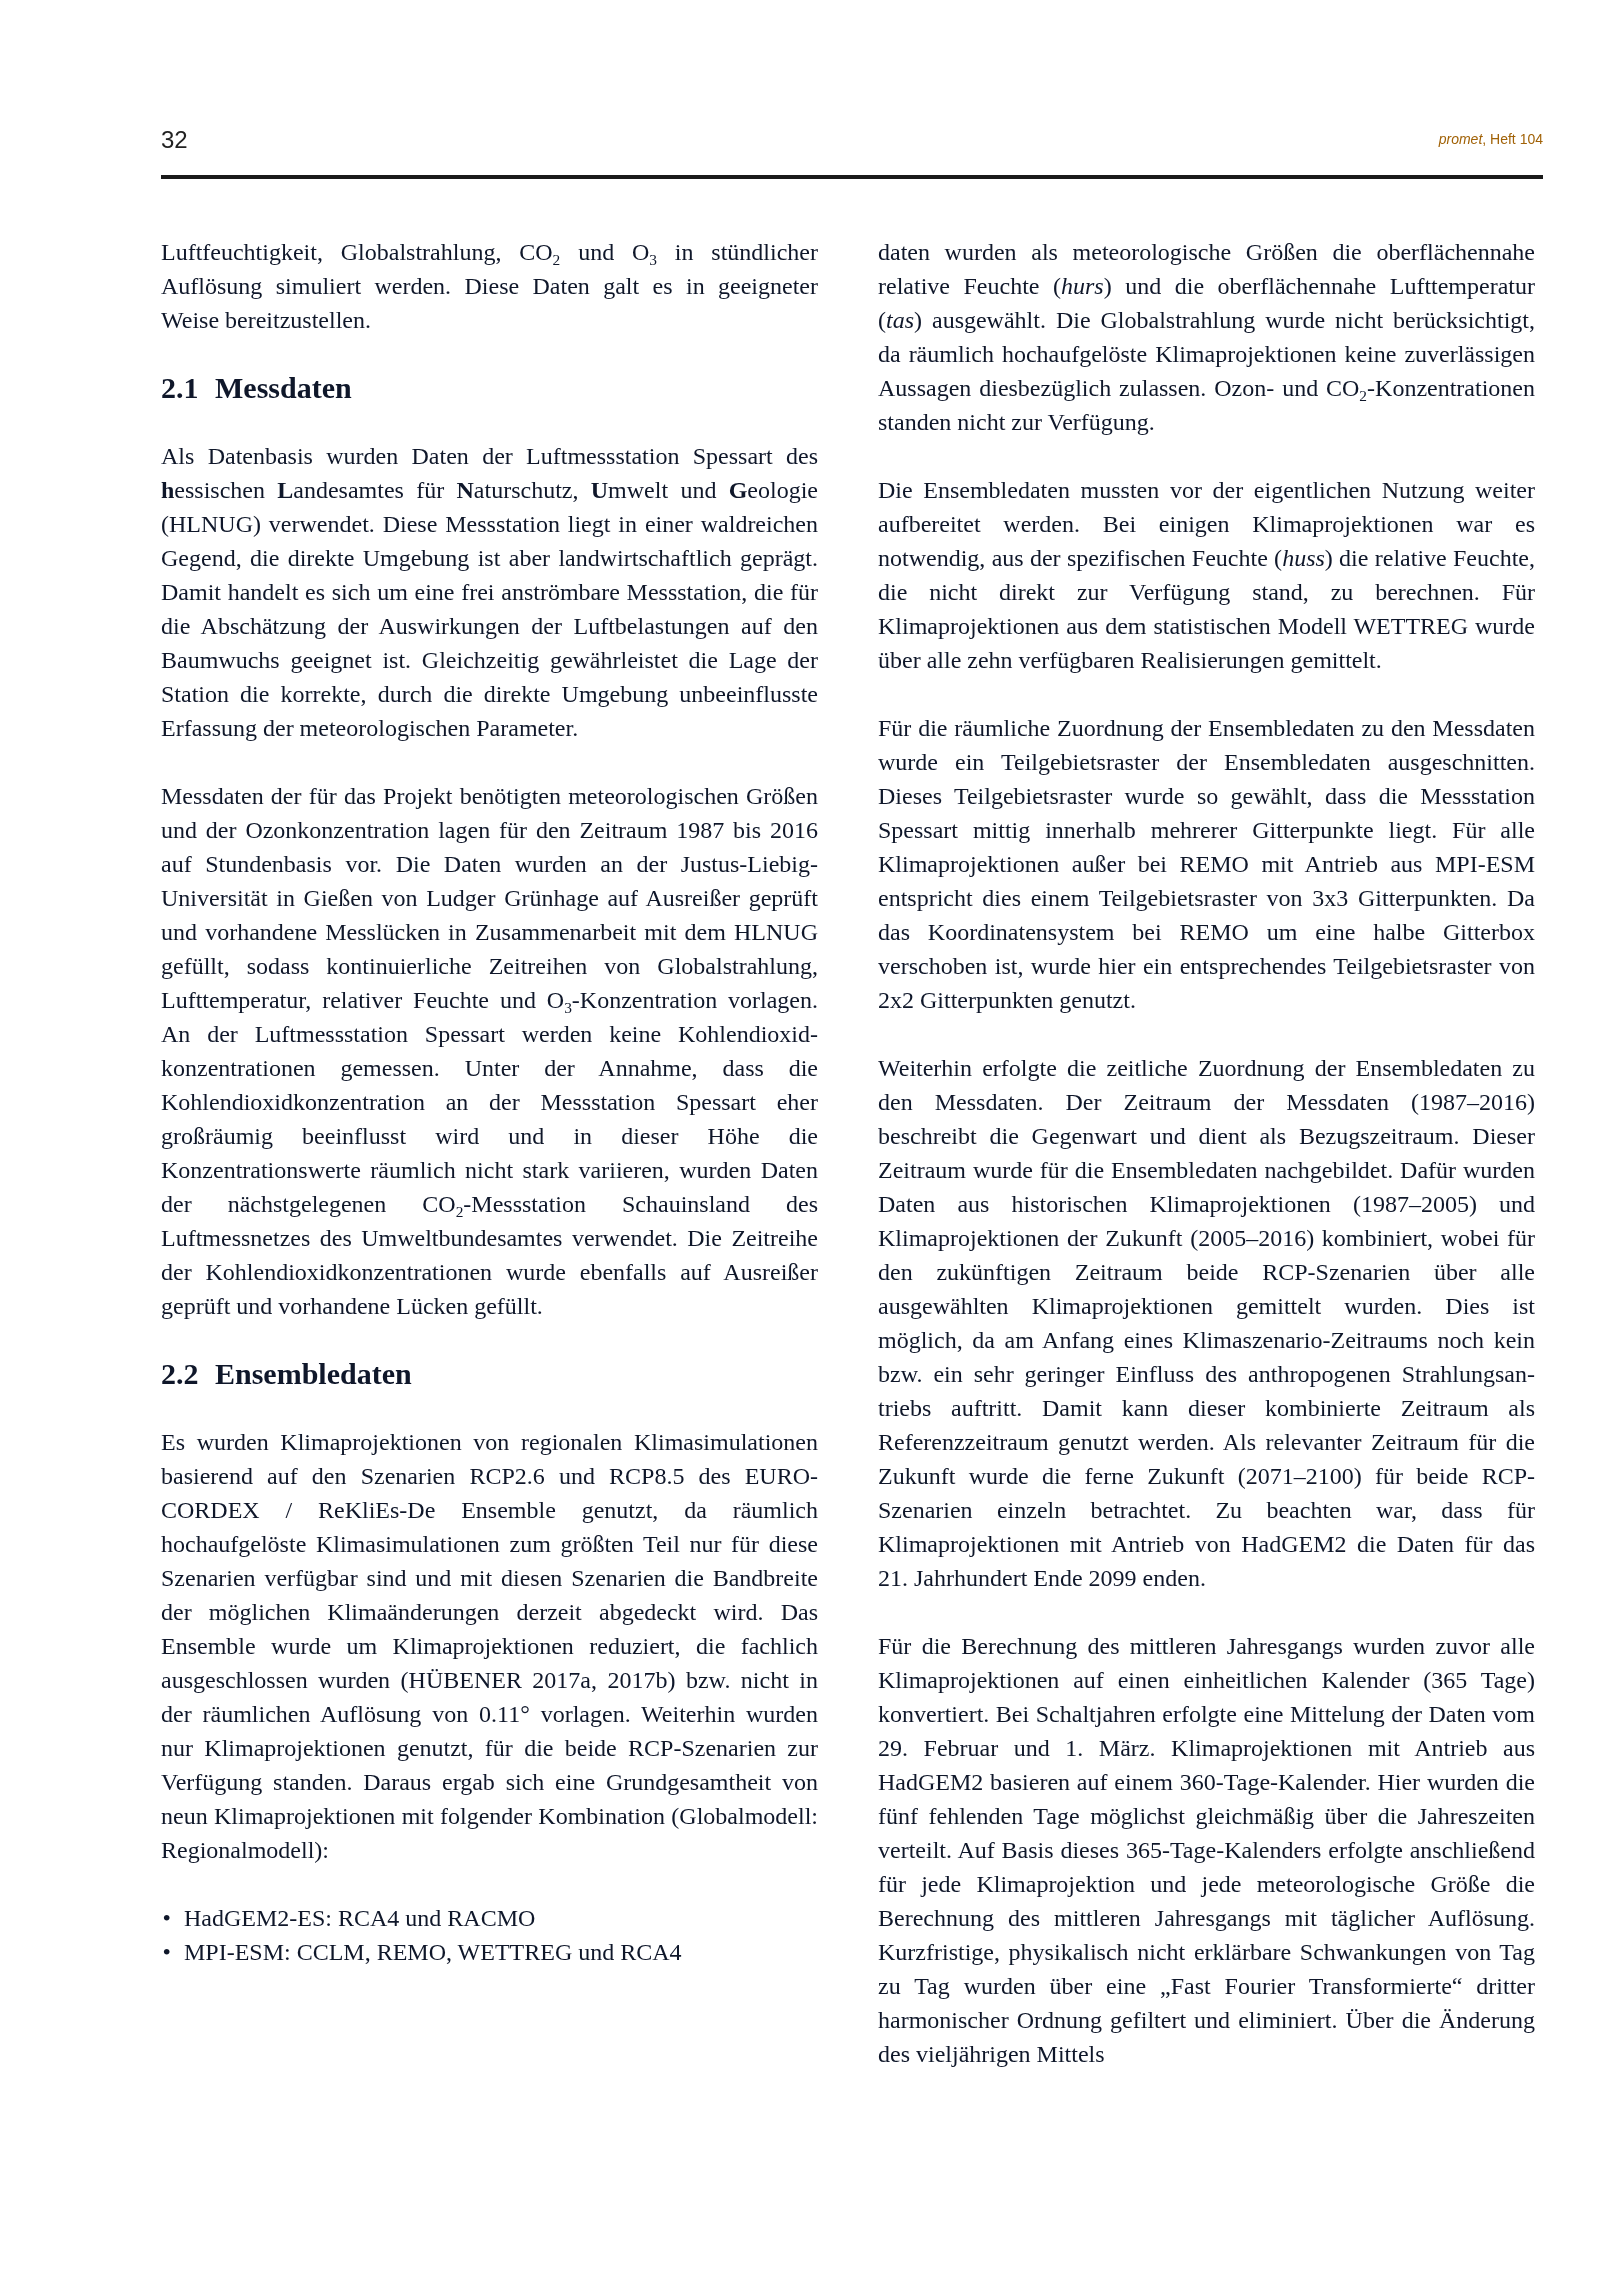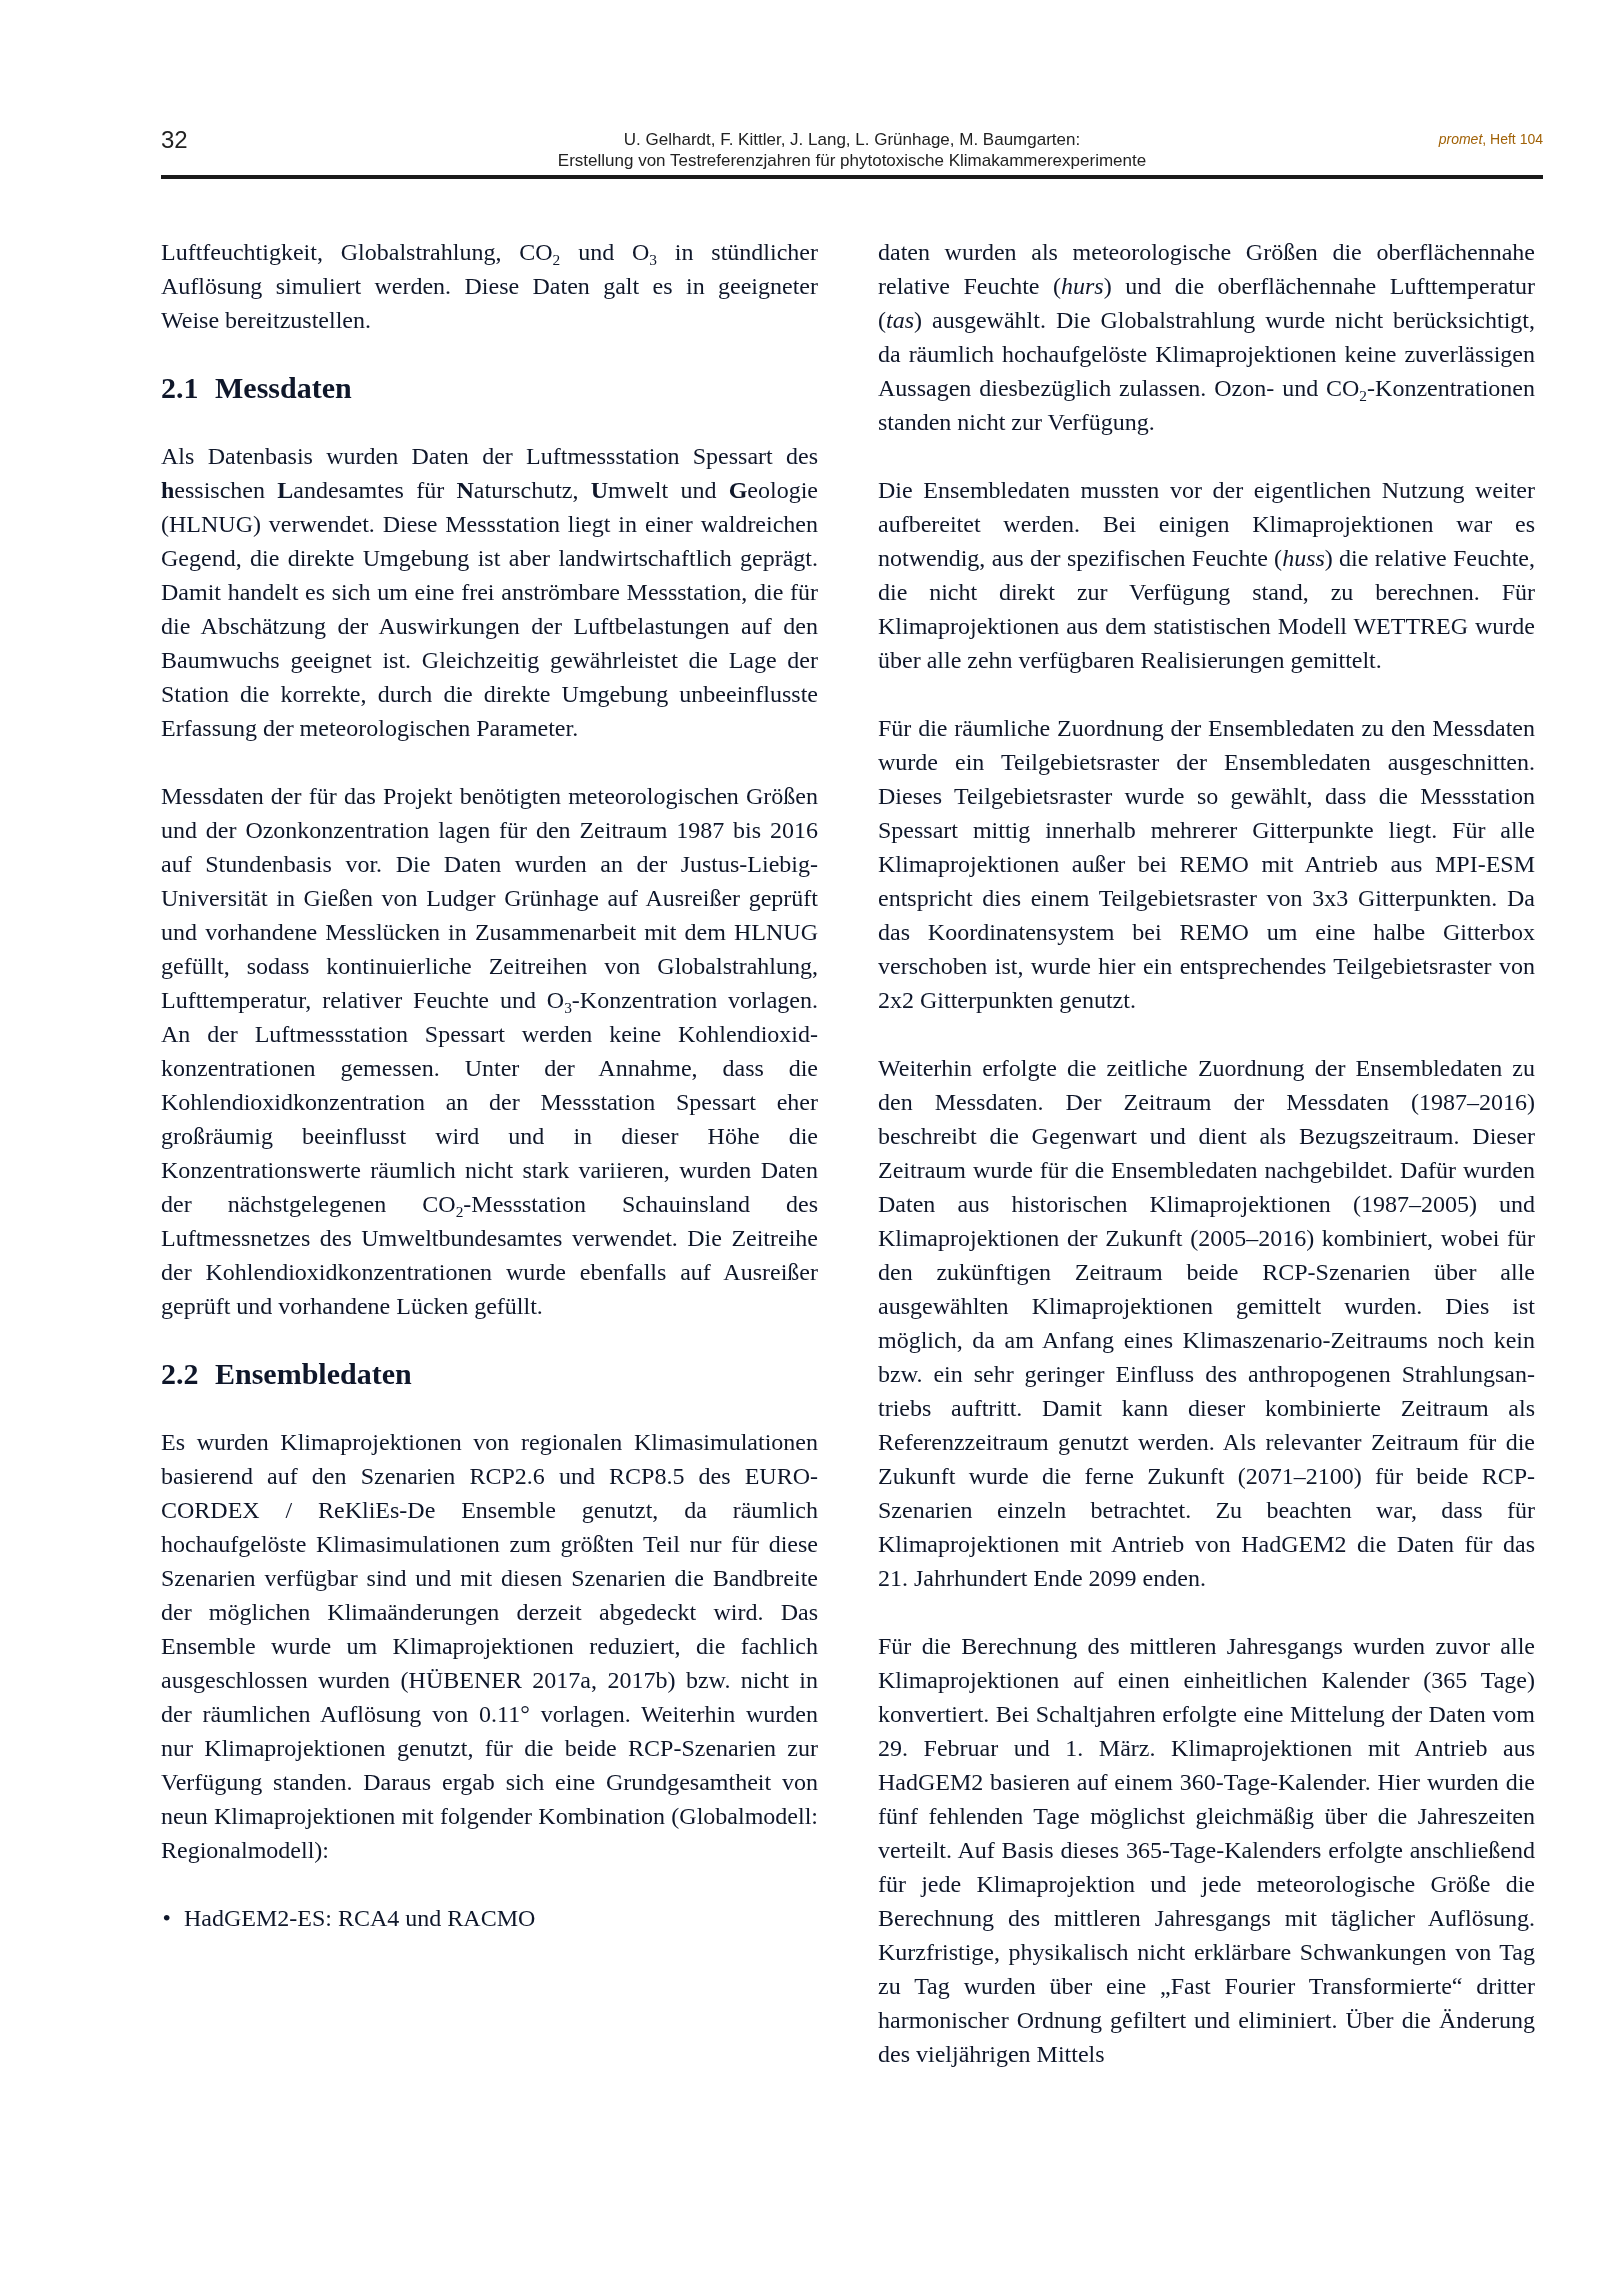--- a/index.html
+++ b/index.html
@@ -23,43 +23,40 @@
   .col li { position: relative; padding-left: 23px; line-height: 34px; text-align: left; }
   .col li::before { content: "\2022"; position: absolute; left: 1.6px; top: 0; }
   .col em { font-style: italic; }
   .col b { font-weight: bold; }
 </style>
 </head>
 <body>
 
 <header class="page-header">
   <span class="page-number">32</span>
-  <div class="header-center">
-    <div>U. Gelhardt, F. Kittler, J. Lang, L. Grünhage, M. Baumgarten:</div>
-    <div>Erstellung von Testreferenzjahren für phytotoxische Klimakammerexperimente</div>
-  </div>
   <div class="header-right"><i>promet</i><span>, Heft 104</span></div>
 </header>
 <div class="header-rule"></div>
 
 <main class="col col-left">
   <p><span>Luftfeuchtigkeit, Globalstrahlung, CO</span><sub>2</sub><span> und O</span><sub>3</sub><span> in stünd­licher Auflösung simuliert werden. Diese Daten galt es in geeigneter Weise bereitzustellen.</span></p>
 
   <h2><span class="num">2.1</span><span>Messdaten</span></h2>
 
   <p><span>Als Datenbasis wurden Daten der Luftmessstation Spessart des </span><b>h</b><span>essischen </span><b>L</b><span>andesamtes für </span><b>N</b><span>aturschutz, </span><b>U</b><span>mwelt und </span><b>G</b><span>eologie (HLNUG) verwendet. Diese Messstation liegt in einer waldreichen Gegend, die direkte Umgebung ist aber landwirtschaftlich geprägt. Damit handelt es sich um eine frei anströmbare Messstation, die für die Abschätzung der Auswirkungen der Luftbelastungen auf den Baumwuchs geeignet ist. Gleichzeitig gewährleistet die Lage der Station die korrekte, durch die direkte Umgebung unbeeinflusste Erfassung der meteorologischen Parameter.</span></p>
 
   <p><span>Messdaten der für das Projekt benötigten meteorologischen Größen und der Ozonkonzentration lagen für den Zeitraum 1987 bis 2016 auf Stundenbasis vor. Die Daten wurden an der Justus-Liebig-Universität in Gießen von Ludger Grün­hage auf Ausreißer geprüft und vorhandene Messlücken in Zusammenarbeit mit dem HLNUG gefüllt, sodass konti­nuierliche Zeitreihen von Globalstrahlung, Lufttempera­tur, relativer Feuchte und O</span><sub>3</sub><span>-Konzentration vorlagen. An der Luftmessstation Spessart werden keine Kohlendioxid­konzentrationen gemessen. Unter der Annahme, dass die Kohlendioxidkonzentration an der Messstation Spessart eher großräumig beeinflusst wird und in dieser Höhe die Konzentrationswerte räumlich nicht stark variieren, wur­den Daten der nächstgelegenen CO</span><sub>2</sub><span>-Messstation Schauins­land des Luftmessnetzes des Umweltbundesamtes verwen­det. Die Zeitreihe der Kohlendioxidkonzentrationen wurde ebenfalls auf Ausreißer geprüft und vorhandene Lücken gefüllt.</span></p>
 
   <h2><span class="num">2.2</span><span>Ensembledaten</span></h2>
 
   <p>Es wurden Klimaprojektionen von regionalen Klimasimu­lationen basierend auf den Szenarien RCP2.6 und RCP8.5 des EURO-CORDEX / ReKliEs-De Ensemble genutzt, da räumlich hochaufgelöste Klimasimulationen zum größten Teil nur für diese Szenarien verfügbar sind und mit diesen Szenarien die Bandbreite der möglichen Klimaänderungen derzeit abgedeckt wird. Das Ensemble wurde um Klima­projektionen reduziert, die fachlich ausgeschlossen wurden (HÜBENER 2017a, 2017b) bzw. nicht in der räumlichen Auflösung von 0.11° vorlagen. Weiterhin wurden nur Kli­maprojektionen genutzt, für die beide RCP-Szenarien zur Verfügung standen. Daraus ergab sich eine Grundgesamt­heit von neun Klimaprojektionen mit folgender Kombinati­on (Globalmodell: Regionalmodell):</p>
 
   <ul>
     <li>HadGEM2-ES: RCA4 und RACMO</li>
+    <li>MPI-ESM: CCLM, REMO, WETTREG und RCA4</li>
   </ul>
 
 </main>
 
 <main class="col col-right">
   <p><span>daten wurden als meteorologische Größen die oberflächen­nahe relative Feuchte (</span><em>hurs</em><span>) und die oberflächennahe Luft­temperatur (</span><em>tas</em><span>) ausgewählt. Die Globalstrahlung wurde nicht berücksichtigt, da räumlich hochaufgelöste Klima­projektionen keine zuverlässigen Aussagen diesbezüglich zulassen. Ozon- und CO</span><sub>2</sub><span>-Konzentrationen standen nicht zur Verfügung.</span></p>
 
   <p><span>Die Ensembledaten mussten vor der eigentlichen Nutzung weiter aufbereitet werden. Bei einigen Klimaprojektionen war es notwendig, aus der spezifischen Feuchte (</span><em>huss</em><span>) die relative Feuchte, die nicht direkt zur Verfügung stand, zu berechnen. Für Klimaprojektionen aus dem statistischen Modell WETTREG wurde über alle zehn verfügbaren Re­alisierungen gemittelt.</span></p>
 
   <p>Für die räumliche Zuordnung der Ensembledaten zu den Messdaten wurde ein Teilgebietsraster der Ensembledaten ausgeschnitten. Dieses Teilgebietsraster wurde so gewählt, dass die Messstation Spessart mittig innerhalb mehrerer Gitterpunkte liegt. Für alle Klimaprojektionen außer bei REMO mit Antrieb aus MPI-ESM entspricht dies einem Teilgebietsraster von 3x3 Gitterpunkten. Da das Koordina­tensystem bei REMO um eine halbe Gitterbox verschoben ist, wurde hier ein entsprechendes Teilgebietsraster von 2x2 Gitterpunkten genutzt.</p>

